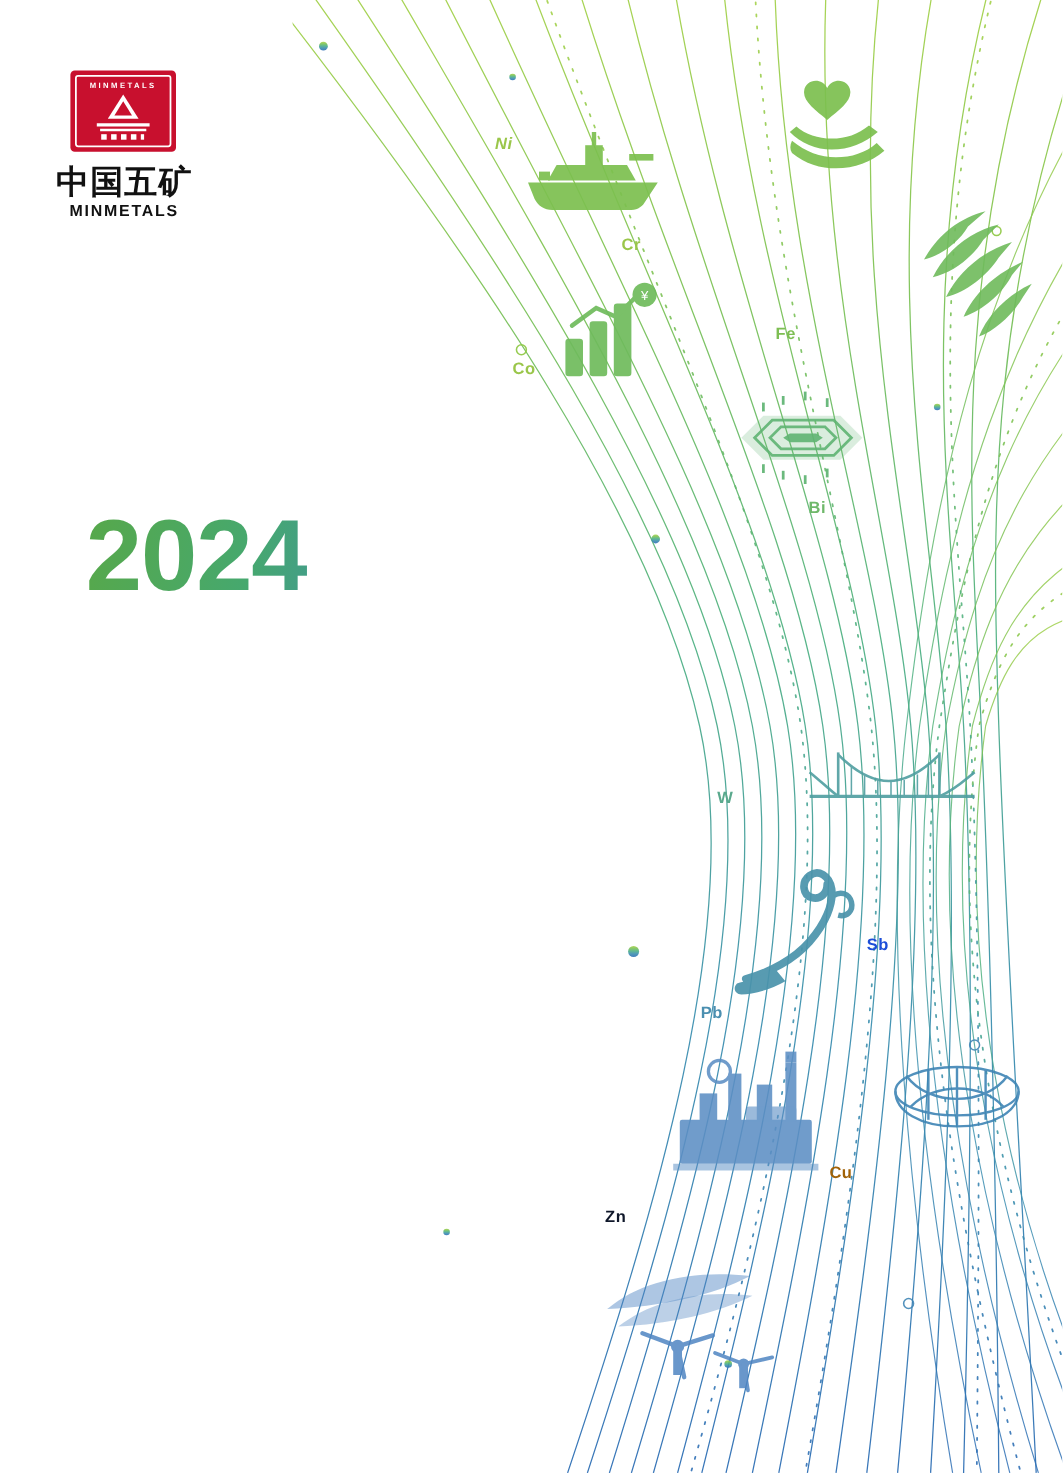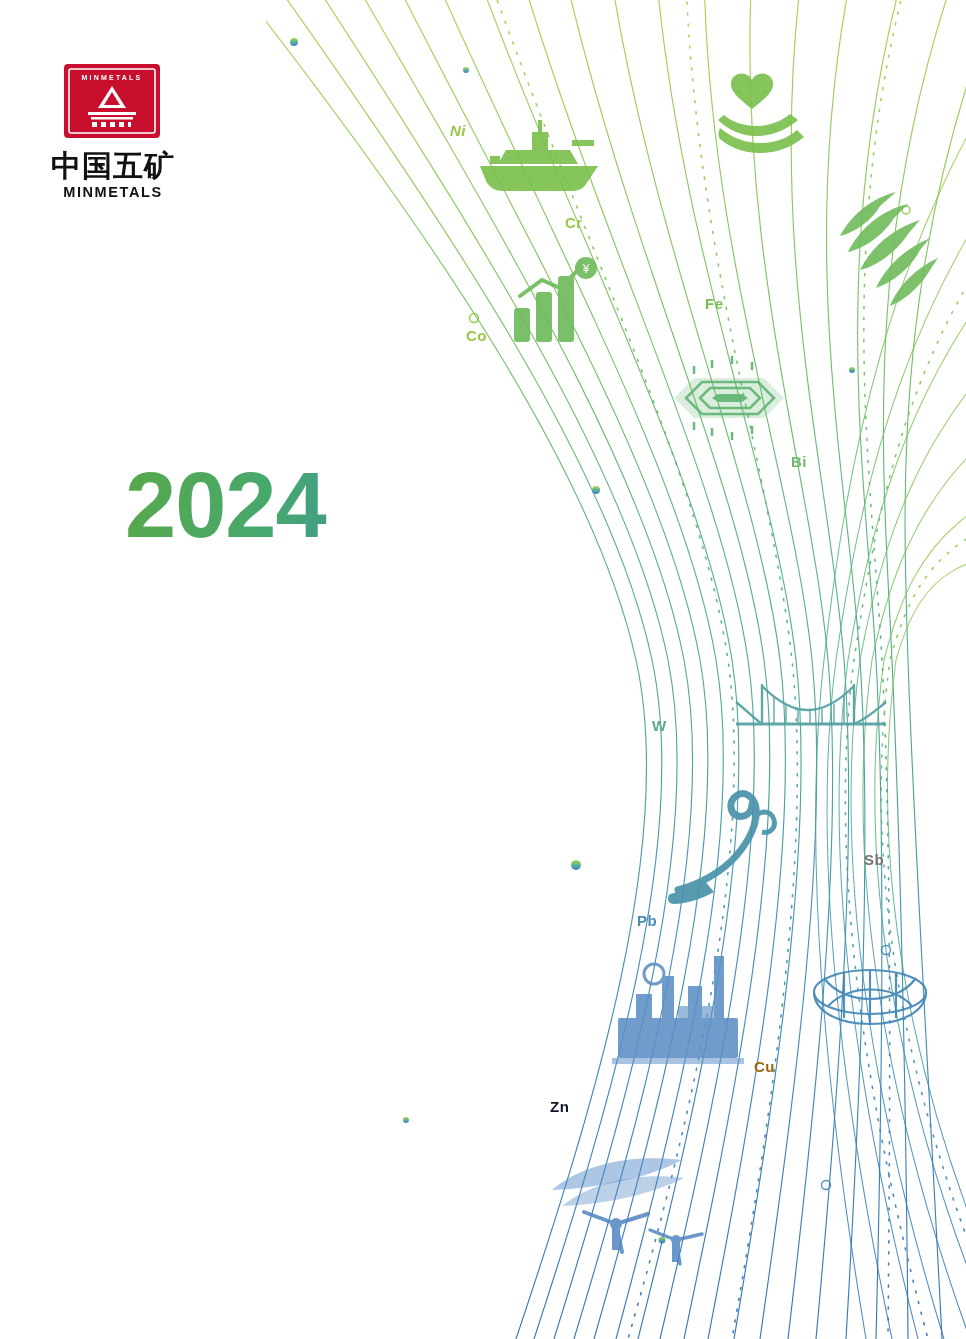--- a/index.html
+++ b/index.html
@@ -65,21 +65,20 @@
     text-align: center;
     width: 130px;
   }
 
   
   .title-block {
     position: absolute;
     left: 78px;
     top: 462px;
     width: 430px;
-    margin-left: 47px;
   }
   .year {
     font-family: "Liberation Sans", sans-serif;
     font-size: 92px;
     font-weight: 700;
     line-height: 0.95;
     letter-spacing: -1px;
     background: linear-gradient(100deg, #57a84a 0%, #46a86e 35%, #3f8fae 70%, #3f77b5 100%);
     -webkit-background-clip: text;
     background-clip: text;
@@ -292,23 +291,23 @@
         <path d="M124 100 L150 94" stroke="#4f85c2" stroke-width="3.4" stroke-linecap="round"></path>
         <path d="M124 100 L128 124" stroke="#4f85c2" stroke-width="3.4" stroke-linecap="round"></path>
       </g>
     </svg>
   </div>
 
   <div class="sym" style="left:450px; top:122px; color:#9ac64a;font-style:italic;">Ni</div>
   <div class="sym" style="left:565px; top:214px; color:#9ac64a;">Cr</div>
   <div class="sym" style="left:705px; top:255px; color:#7dbe52;margin-top:40px;">Fe</div>
   <div class="sym" style="left:466px; top:327px; color:#9ac64a;">Co</div>
-  <div class="sym" style="left:791px; top:453px; color:#6fb86a;">Bi</div>
+  <div class="sym" style="left:735px; top:453px; color:#6fb86a;">Bi</div>
   <div class="sym" style="left:652px; top:717px; color:#5aa98d;">W</div>
-  <div class="sym" style="left:864px; top:851px; color:#737373;">Sb</div>
+  <div class="sym" style="left:788px; top:851px; color:#1d4ed8;">Sb</div>
   <div class="sym" style="left:637px; top:912px; color:#4b8fb0;">Pb</div>
   <div class="sym" style="left:754px; top:1058px; color:#a16207;">Cu</div>
   <div class="sym" style="left:550px; top:1098px; color:#0f172a;">Zn</div>
 
   <div class="logo-block">
     <div class="logo-mark">
       <svg width="100" height="78" viewBox="0 0 100 78" xmlns="http://www.w3.org/2000/svg">
         <rect x="2" y="2" width="96" height="74" rx="4" fill="#c8102e"></rect>
         <rect x="7" y="7" width="86" height="64" rx="2" fill="none" stroke="#ffffff" stroke-width="1.6"></rect>
         <text x="50" y="18" font-family="Liberation Sans, sans-serif" font-size="7" font-weight="700" fill="#ffffff" letter-spacing="2.2" text-anchor="middle">MINMETALS</text>

